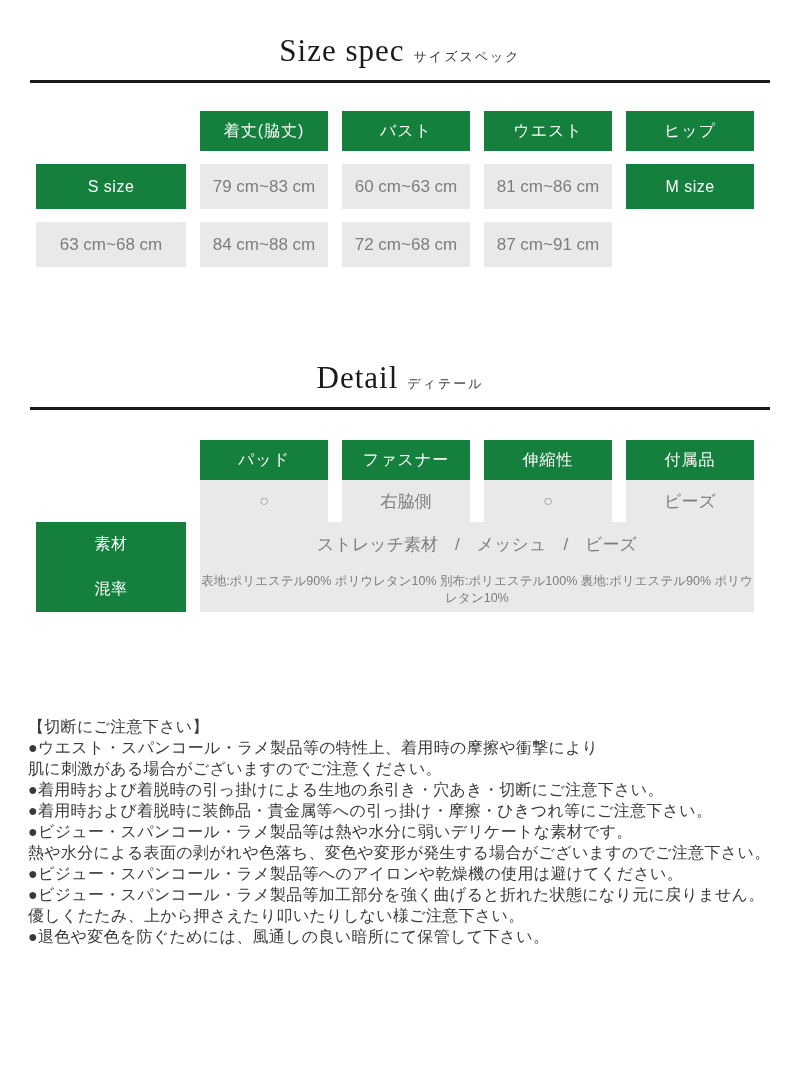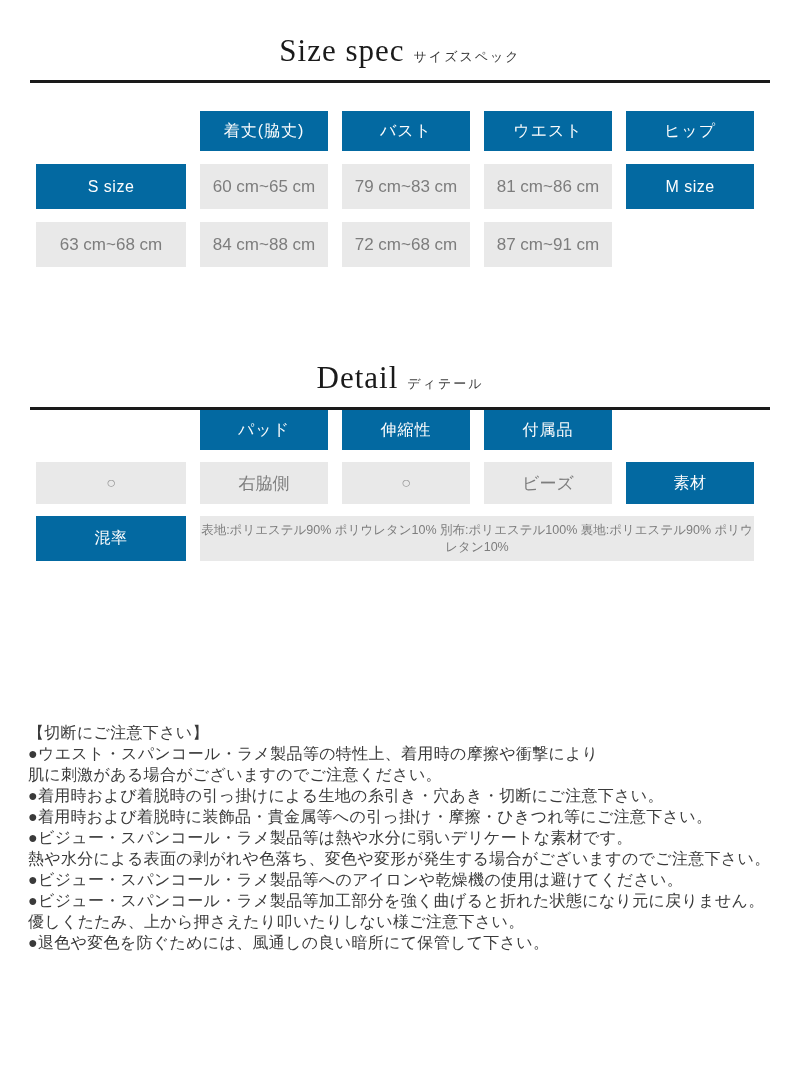--- a/index.html
+++ b/index.html
@@ -44,31 +44,32 @@
     grid-template-columns:150px 128px 128px 128px 128px;
     column-gap:14px;
     margin-left:36px;
   }
   .size-grid{
     margin-top:28px;
     grid-template-rows:40px 45px 45px;
     row-gap:13px;
   }
   .detail-grid{
+    margin-top:30px;
     grid-template-rows:40px 42px 45px 45px;
-    row-gap:12px;
+    row-gap:0;
   }
   .cell{
     display:flex;
     align-items:center;
     justify-content:center;
     text-align:center;
   }
   .cell.head, .cell.rowlabel{
-    background:#0369a1;
+    background:#15803d;
     color:#fdfdfd;
     font-size:16px;
     letter-spacing:1px;
   }
   .cell.rowlabel{letter-spacing:0.5px;}
   .cell.val{
     background:#e9e9e9;
     color:#7d7d7d;
     font-size:17px;
   }
@@ -98,51 +99,53 @@
     <div class="rule"></div>
 
     <div class="grid size-grid">
       <div class="cell"></div>
       <div class="cell head">着丈(脇丈)</div>
       <div class="cell head">バスト</div>
       <div class="cell head">ウエスト</div>
       <div class="cell head">ヒップ</div>
 
       <div class="cell rowlabel">S size</div>
-      <div class="cell val">60 cm~65 cm</div>
       <div class="cell val">79 cm~83 cm</div>
+      <div class="cell val">60 cm~63 cm</div>
       <div class="cell val">81 cm~86 cm</div>
 
       <div class="cell rowlabel">M size</div>
       <div class="cell val">63 cm~68 cm</div>
       <div class="cell val">84 cm~88 cm</div>
       <div class="cell val">72 cm~68 cm</div>
       <div class="cell val">87 cm~91 cm</div>
     </div>
   </section>
 
   <section>
     <h2 class="sec-title detail-title">
       <span class="en">Detail</span><span class="ja">ディテール</span>
     </h2>
     <div class="rule"></div>
 
     <div class="grid detail-grid">
       <div class="cell"></div>
       <div class="cell head">パッド</div>
+      <div class="cell head">ファスナー</div>
       <div class="cell head">伸縮性</div>
       <div class="cell head">付属品</div>
 
       <div class="cell"></div>
       <div class="cell val circle">○</div>
       <div class="cell val">右脇側</div>
       <div class="cell val circle">○</div>
       <div class="cell val">ビーズ</div>
 
       <div class="cell rowlabel">素材</div>
+      <div class="cell val span4">ストレッチ素材　/　メッシュ　/　ビーズ</div>
 
       <div class="cell rowlabel">混率</div>
       <div class="cell val span4 small">表地:ポリエステル90% ポリウレタン10% 別布:ポリエステル100% 裏地:ポリエステル90% ポリウレタン10%</div>
     </div>
   </section>
 
   <section class="notes">
     <div>【切断にご注意下さい】</div>
     <div>●ウエスト・スパンコール・ラメ製品等の特性上、着用時の摩擦や衝撃により</div>
     <div>肌に刺激がある場合がございますのでご注意ください。</div>

